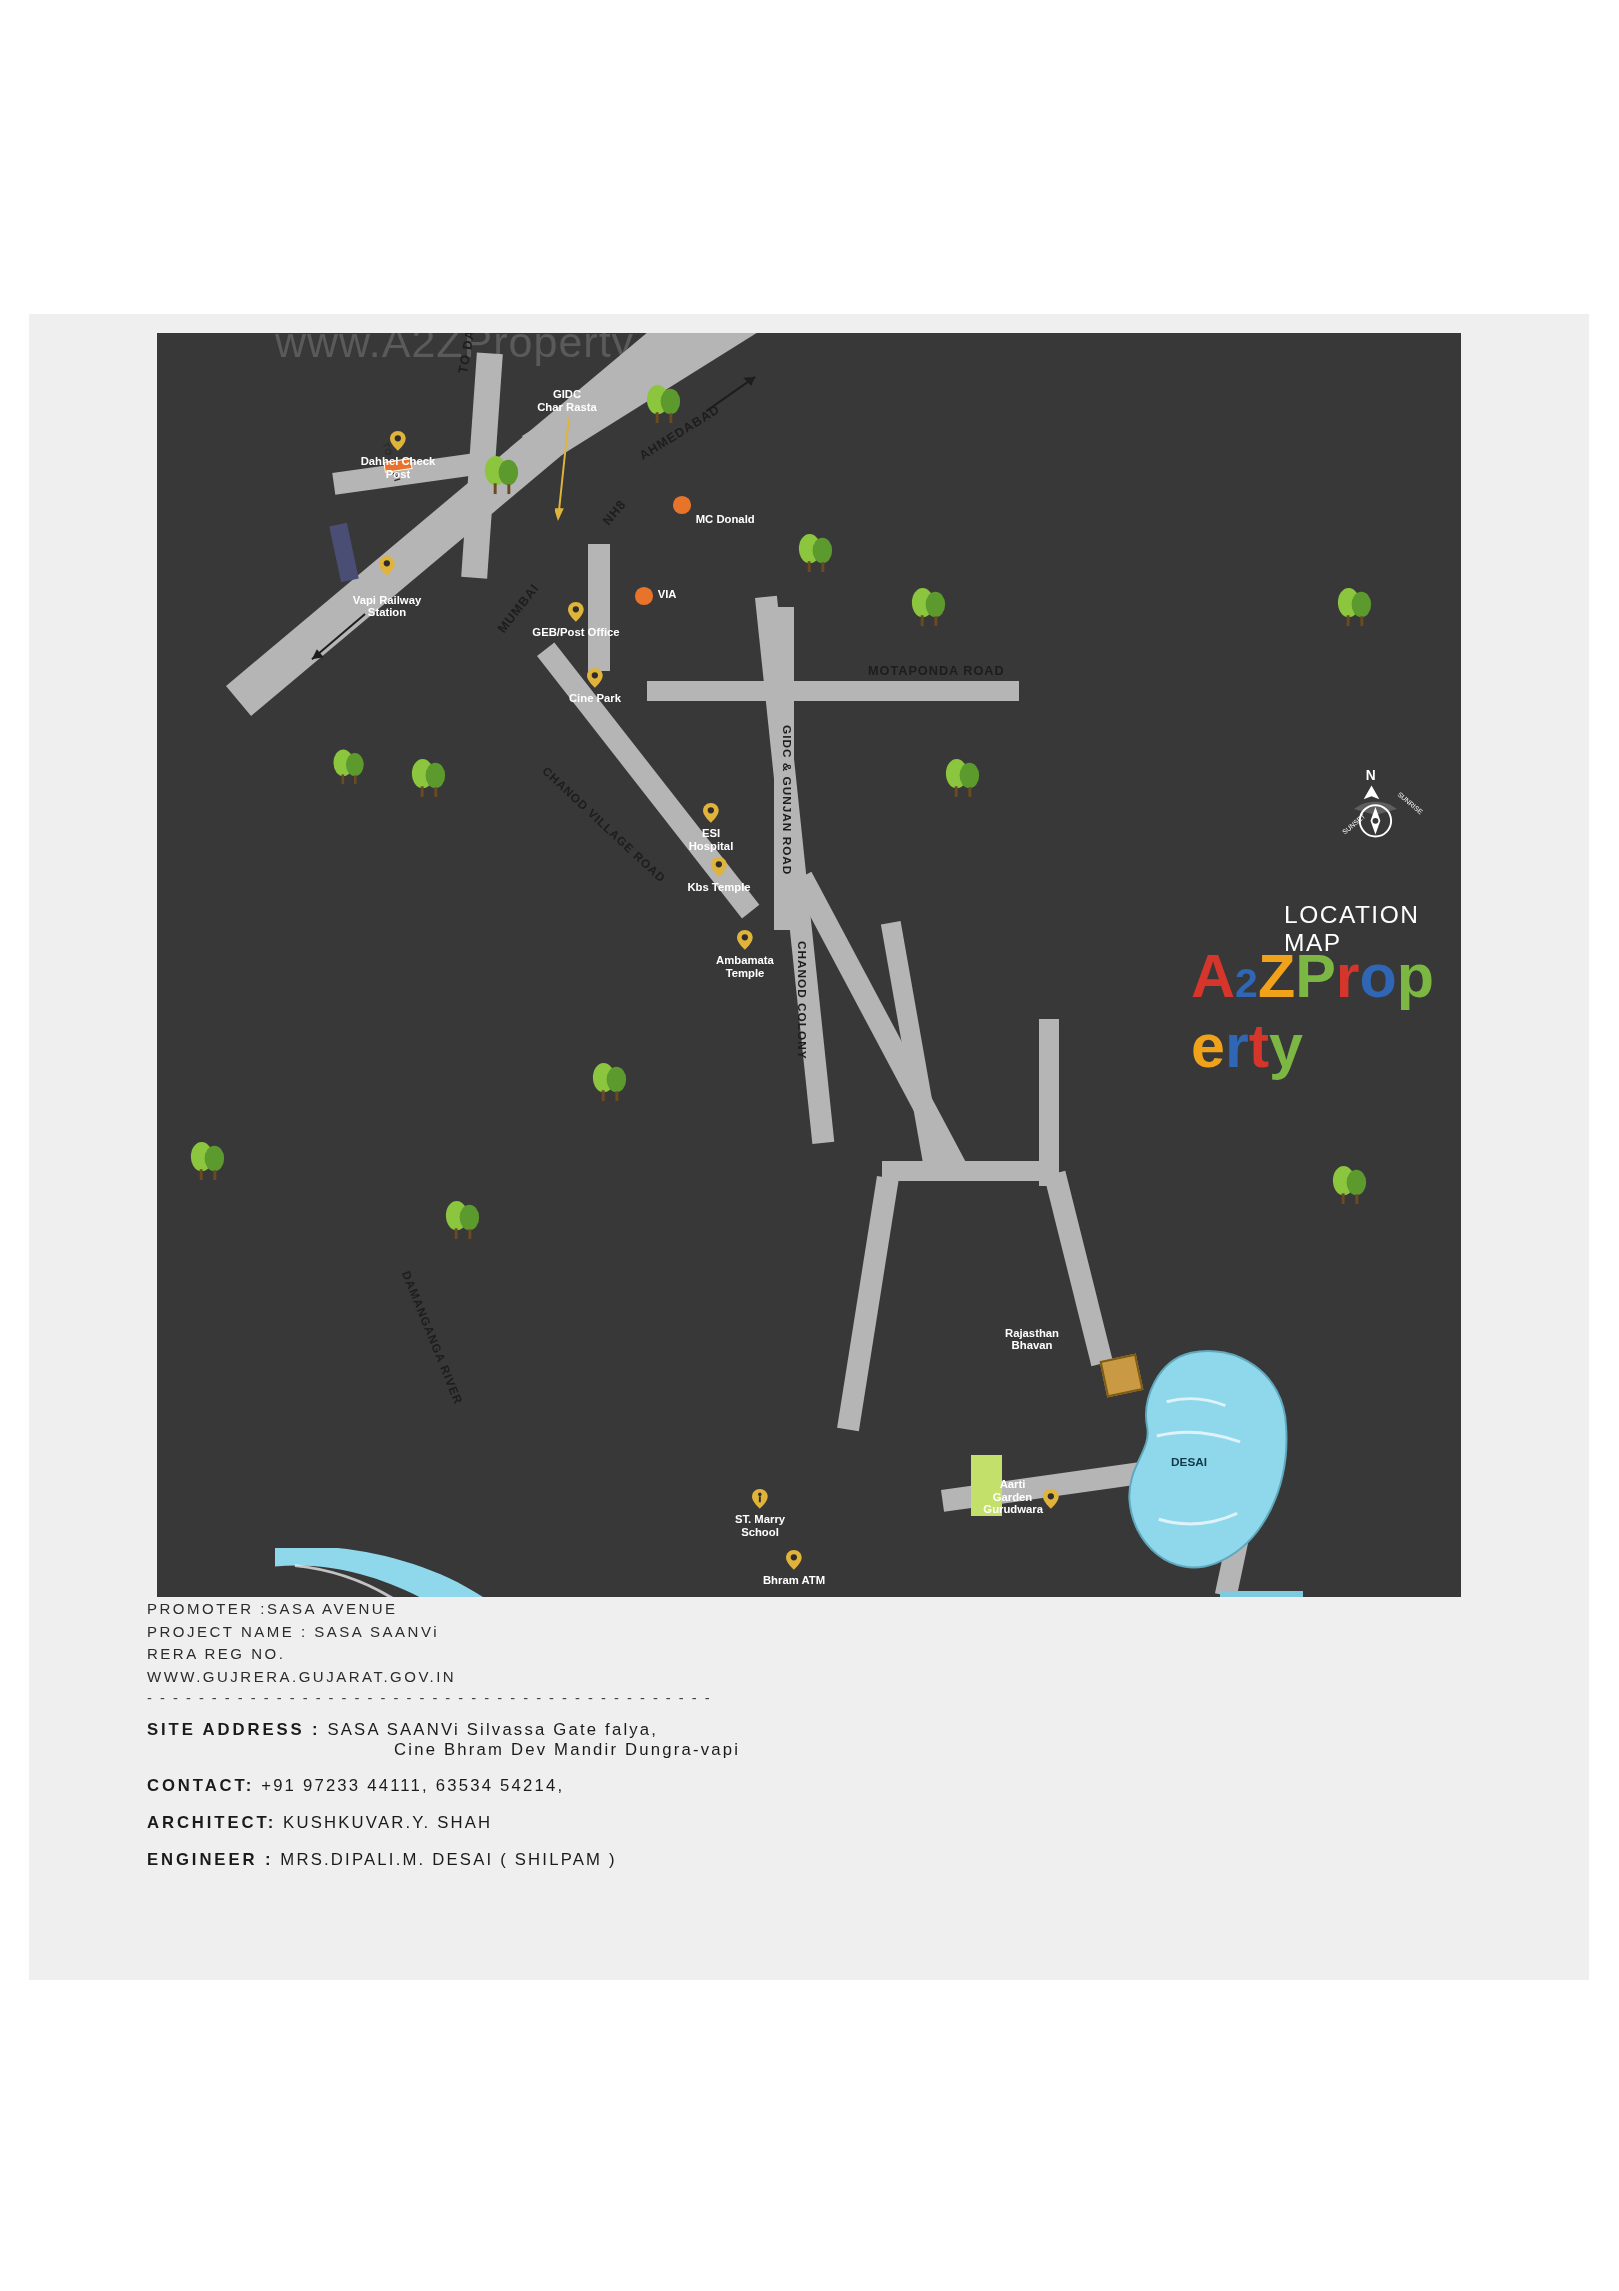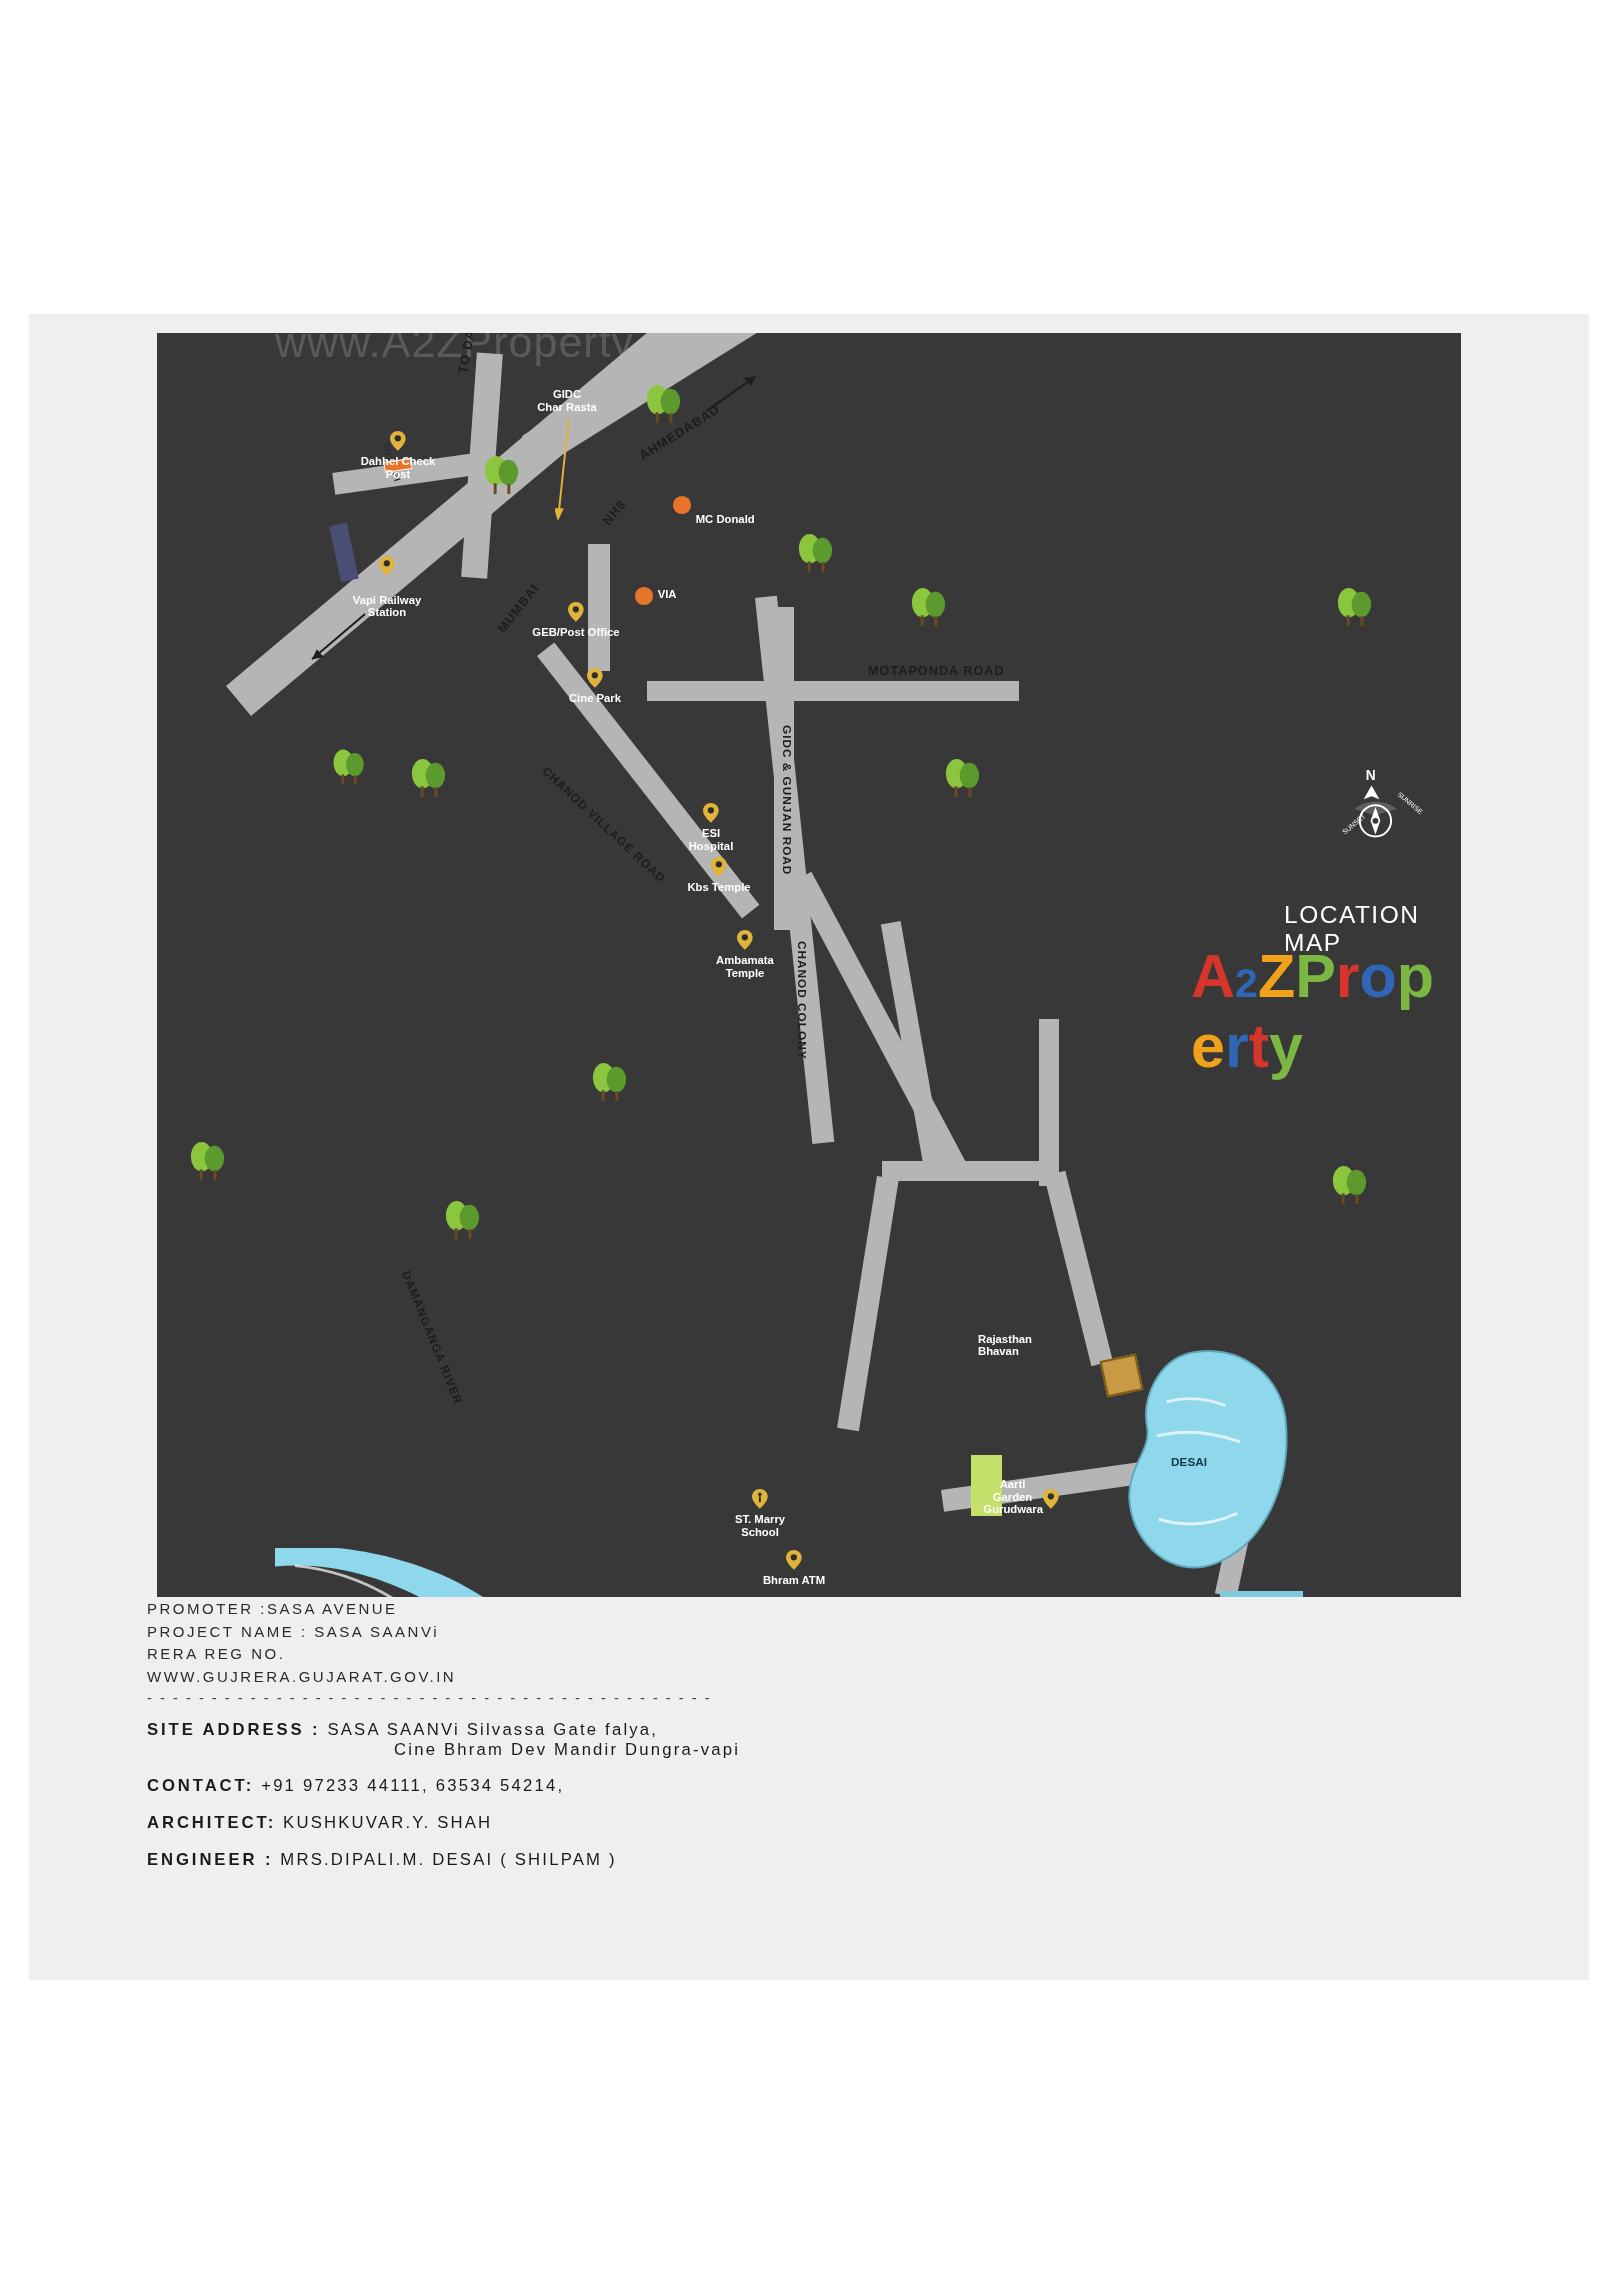--- a/index.html
+++ b/index.html
@@ -275,21 +275,21 @@
             <path d="M8 0C3.6 0 0 3.5 0 7.8 0 13 8 20 8 20s8-7 8-12.2C16 3.5 12.4 0 8 0z" fill="#e0b33a"></path>
             <circle cx="8" cy="7.5" r="3.2" fill="#2d2d2d"></circle>
           </svg>
         </div>
       <div class="poilbl" style="left:-49px;top:3.9px;width:98px;">Ambamata<br>Temple</div>
     </div>
 
     <div class="poilbl" style="left:821px;top:1145px;width:69px;left:821px;">Aarti<br>Garden</div>
 
     <div class="poi" style="left:929px;top:1019px;">
-      <div class="poilbl" style="left:-108px;top:-25.5px;width:108px;text-align:left;margin-top:6px;">Rajasthan<br>Bhavan</div>
+      <div class="poilbl" style="left:-108px;top:-25.5px;width:108px;text-align:center;">Rajasthan<br>Bhavan</div>
     </div>
 
     <div class="poi" style="left:894px;top:1176px;">
       <div class="pin">
           <svg width="15.7" height="19.6" viewBox="0 0 16 20">
             <path d="M8 0C3.6 0 0 3.5 0 7.8 0 13 8 20 8 20s8-7 8-12.2C16 3.5 12.4 0 8 0z" fill="#e0b33a"></path>
             <circle cx="8" cy="7.5" r="3.2" fill="#2d2d2d"></circle>
           </svg>
         </div>
       <div class="poilbl" style="left:-106px;top:-5.9px;width:98px;text-align:right;">Gurudwara</div>

